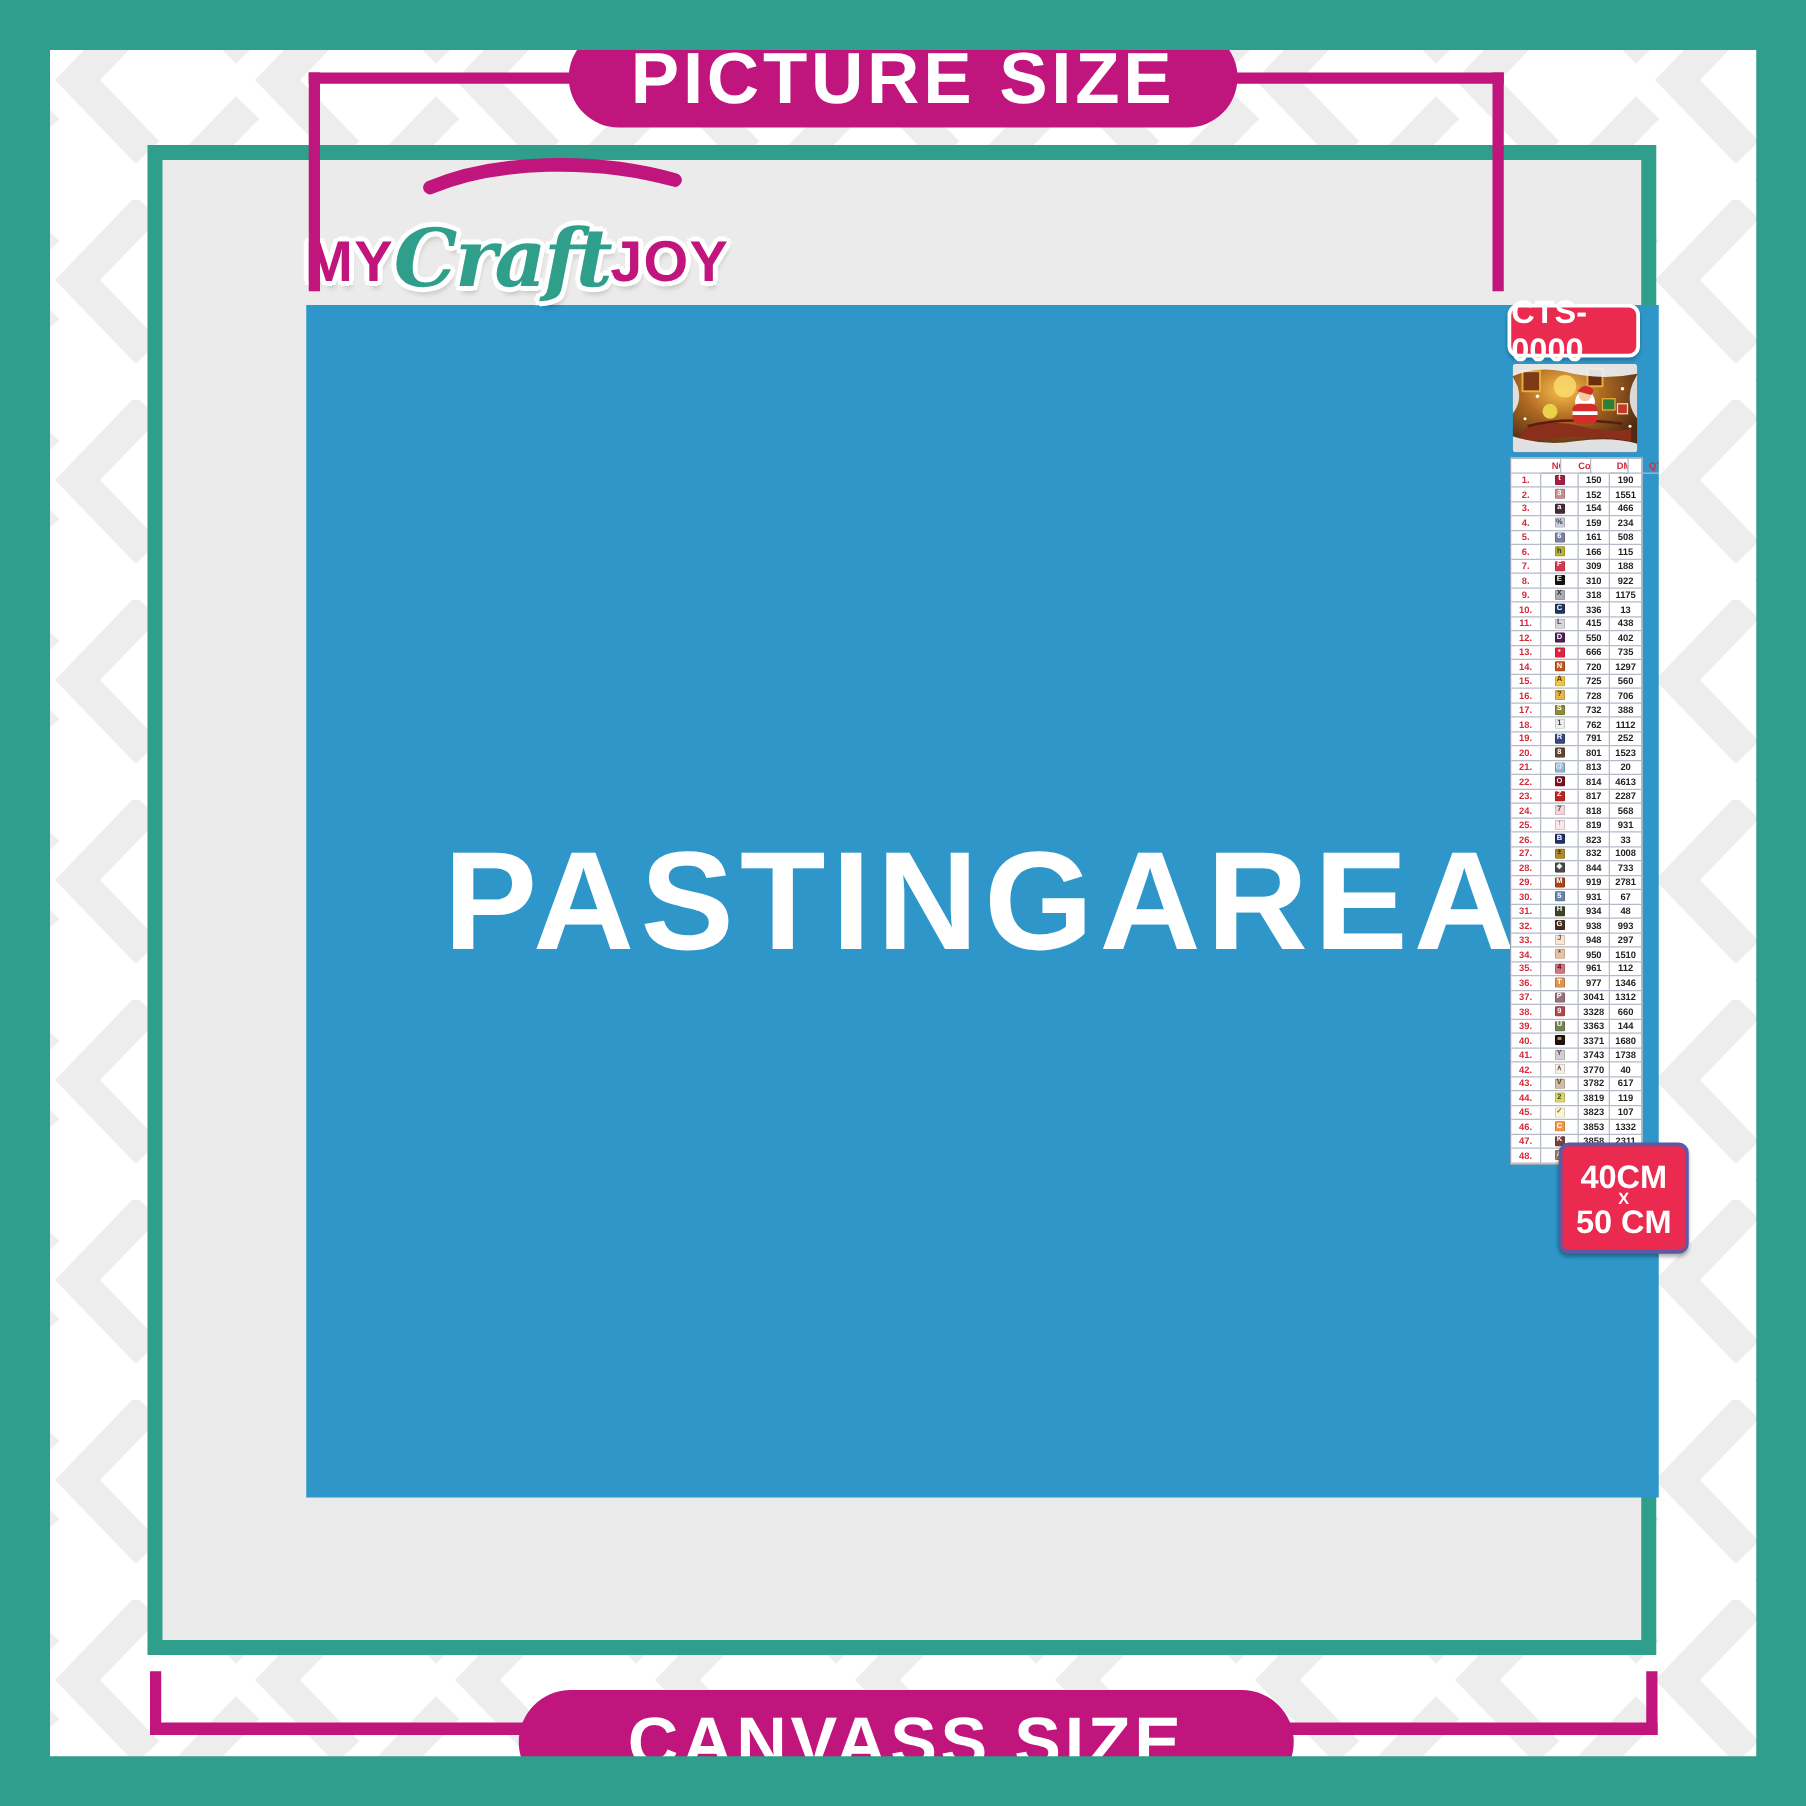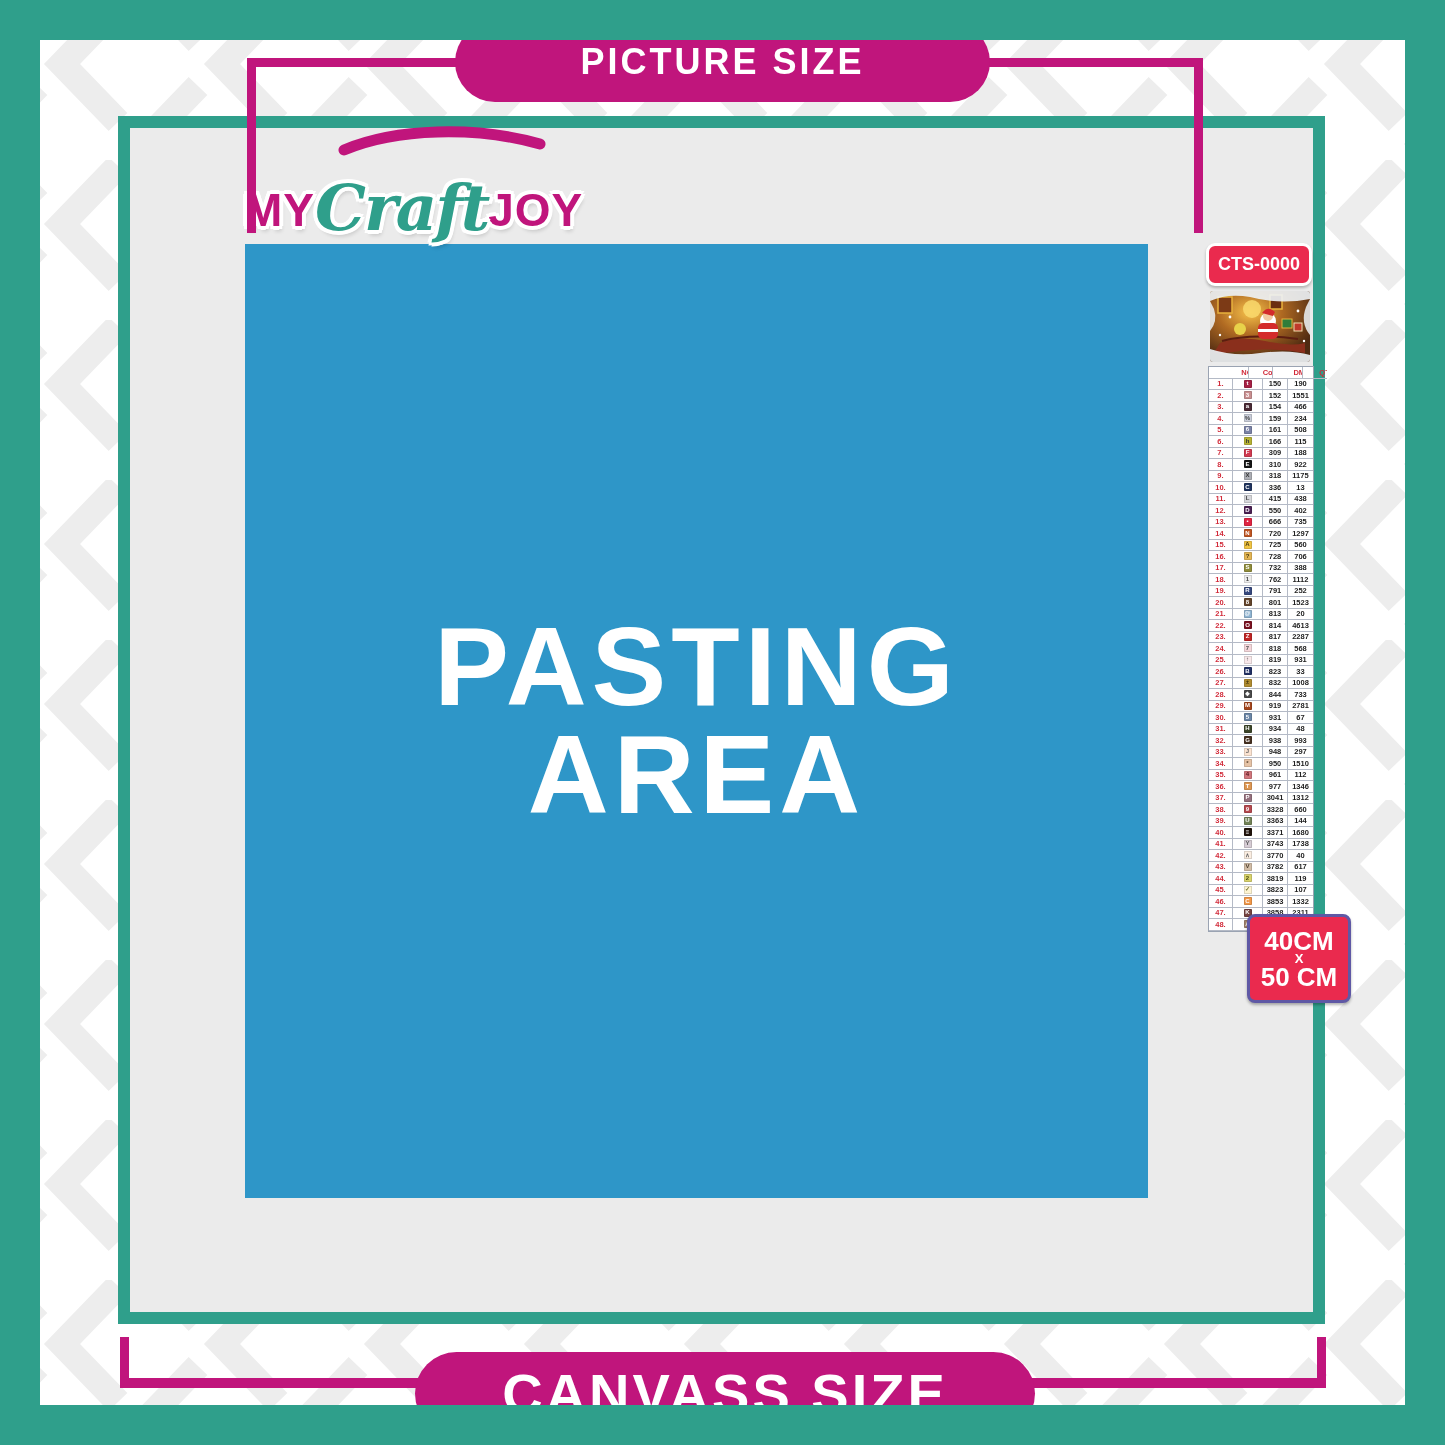--- a/index.html
+++ b/index.html
@@ -4,56 +4,56 @@
 <style>
   html,body{margin:0;padding:0;background:#fff;}
   #stage{position:relative;width:1445px;height:1445px;overflow:hidden;background:#fff;
          font-family:"Liberation Sans",sans-serif;}
   
   #chevron-bg{position:absolute;left:0;top:0;z-index:0;}
   
   #frame{position:absolute;left:118px;top:116px;width:1183px;height:1184px;
          border:12px solid var(--teal);background:#ebebeb;z-index:1;}
   
-  #pasting{position:absolute;left:245px;top:244px;width:903px;height:954px;
-           background:var(--blue);z-index:2;display:flex;flex-direction:column;
+  #pasting{position:absolute;left:245px;top:244px;width:1082px;height:954px;
+           background:var(--blue);z-index:2;display:flex;flex-direction:row;
            align-items:center;justify-content:center;}
   #pasting .pa-line{color:#fff;font-weight:800;font-size:112px;line-height:.96;
            letter-spacing:5px;text-align:center;}
   
   .bracket{position:absolute;z-index:3;}
   #bracket-top{left:247px;top:58px;width:938px;height:166px;
       border-top:9px solid var(--magenta);border-left:9px solid var(--magenta);
       border-right:9px solid var(--magenta);}
   #bracket-bottom{left:120px;top:1337px;width:1188px;height:41px;
       border-bottom:10px solid var(--magenta);border-left:9px solid var(--magenta);
       border-right:9px solid var(--magenta);}
   
   .pill{position:absolute;z-index:4;background:var(--magenta);border-radius:46px;
         display:flex;align-items:center;justify-content:center;color:#fff;
         font-weight:800;letter-spacing:3px;}
-  #pill-top{left:455px;top:22px;width:535px;height:80px;font-size:36px;}
+  #pill-top{left:455px;top:22px;width:535px;height:80px;font-size:58px;}
   #pill-bottom{left:415px;top:1352px;width:620px;height:83px;font-size:56px;}
   
   #outer-border{position:absolute;left:0;top:0;right:0;bottom:0;
         border:40px solid var(--teal);z-index:6;pointer-events:none;}
   
   #logo{position:absolute;left:244px;top:138px;width:310px;height:100px;z-index:3;}
   #logo .row{position:relative;white-space:nowrap;
       text-shadow:-3px -3px 0 #fff,3px -3px 0 #fff,-3px 3px 0 #fff,3px 3px 0 #fff,
                   0 -4px 0 #fff,0 4px 0 #fff,-4px 0 0 #fff,4px 0 0 #fff,2px 5px 4px rgba(0,0,0,.18);margin-top:28px;}
   .logo-my,.logo-joy{font-weight:800;font-size:46px;color:var(--magenta);letter-spacing:1px;}
   .logo-craft{font-family:"DejaVu Serif",serif;font-style:italic;font-weight:700;
       font-size:64px;color:var(--teal);letter-spacing:-2px;position:relative;top:4px;}
   #logo-swash{position:absolute;left:92px;top:-14px;z-index:4;}
   
   #sku-badge{position:absolute;left:1206px;top:243px;width:106px;height:43px;z-index:3;
       background:var(--red);border:3px solid #fff;border-radius:9px;box-sizing:border-box;
       display:flex;align-items:center;justify-content:center;color:#fff;font-weight:800;
-      font-size:18px;letter-spacing:0px;box-shadow:0 2px 3px rgba(0,0,0,.25);}
+      font-size:26px;letter-spacing:0px;box-shadow:0 2px 3px rgba(0,0,0,.25);}
   #thumb{position:absolute;left:1210px;top:291px;width:100px;height:71px;z-index:3;
       border-radius:3px;overflow:hidden;}
   #dmc-table{position:absolute;left:1208px;top:366px;z-index:3;background:#fff;
       border:1px solid #9aa3b2;display:grid;grid-template-columns:24px 30px 25px 25px;
       grid-auto-rows:11.5px;font-size:7.5px;line-height:11px;}
   #dmc-table .cell{border-right:1px solid #b4bac6;border-bottom:1px solid #b4bac6;
       display:flex;align-items:center;justify-content:center;overflow:hidden;}
   #dmc-table .cell:nth-child(4n){border-right:none;}
   #dmc-table .hdr{color:#d22b3a;font-weight:700;padding-left:39px;}
   #dmc-table .no{color:#d22b3a;font-weight:700;}

